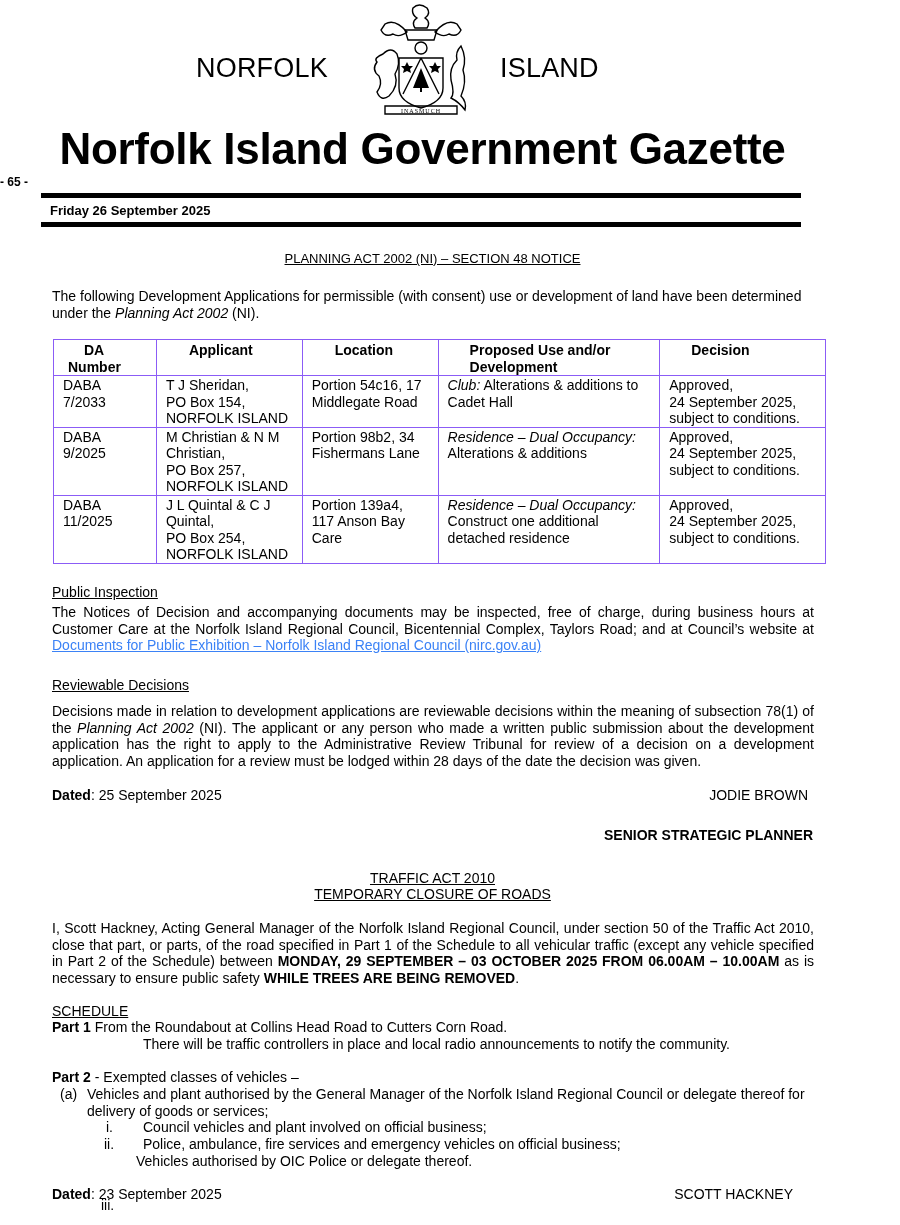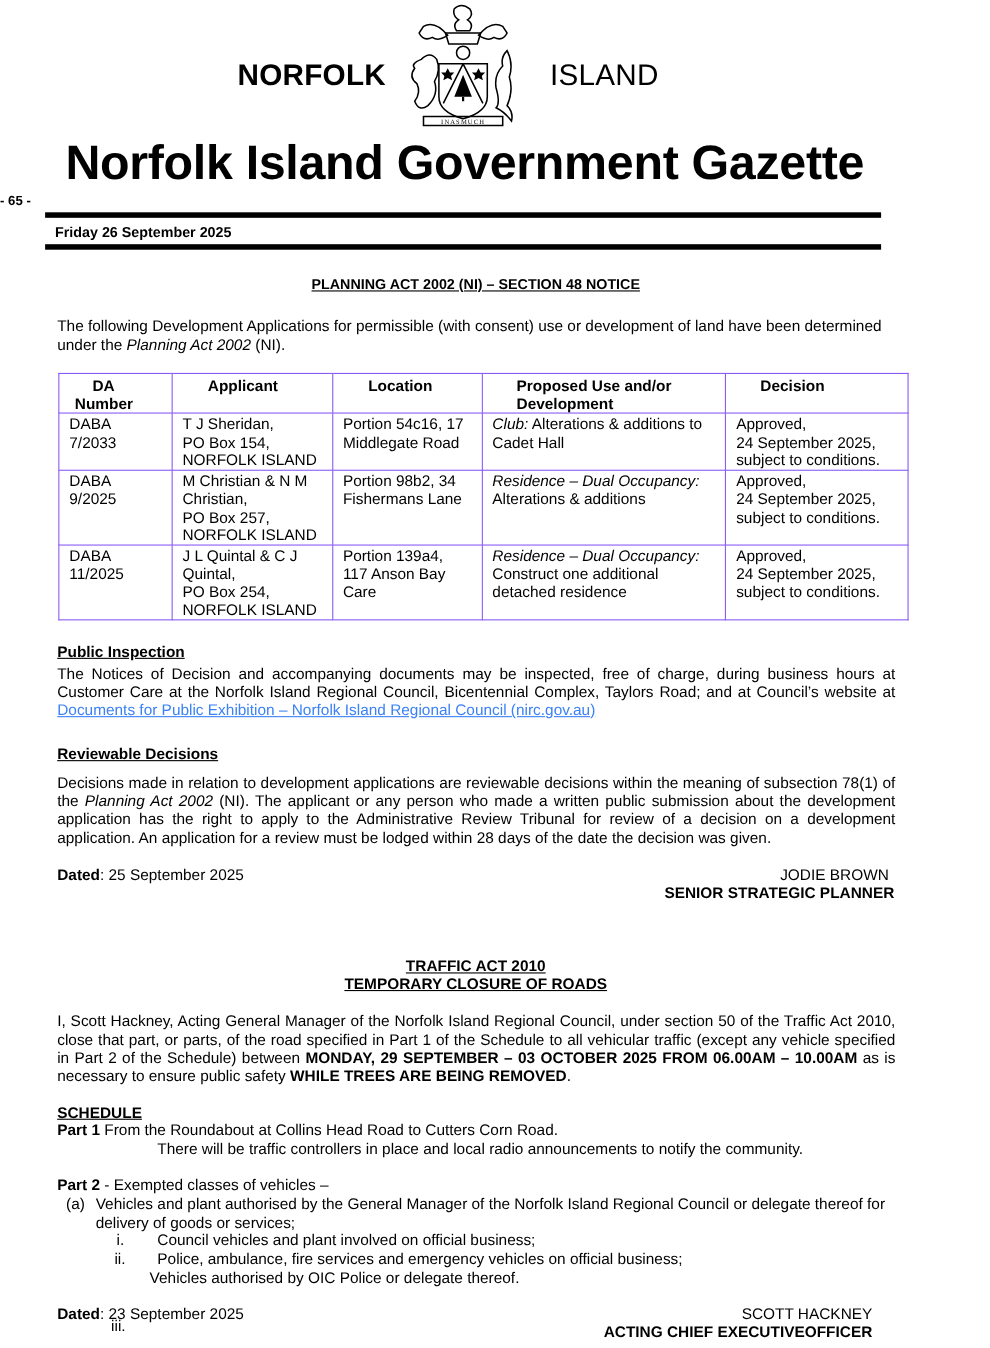--- a/index.html
+++ b/index.html
@@ -10,43 +10,43 @@
     }
     .abs { position: absolute; }
     
     .mast-word { font-size: 27px; letter-spacing: 0.2px; top: 60px; }
     .crest { left: 355px; top: 2px; width: 132px; height: 116px; }
     .title { left: 0; width: 845px; text-align: center; top: 123px; font-weight: bold; font-size: 44px; line-height: 52px; letter-spacing: -0.3px; }
     .page-no { left: 0; width: 840px; text-align: left; top: 174px; font-weight: bold; font-size: 12px; }
     .rule { left: 41px; width: 760px; height: 5px; background: #000; }
     .strip { left: 50px; width: 745px; top: 203px; font-weight: bold; font-size: 13px; display: flex; justify-content: space-between; }
 
-    .heading { font-weight: bold; text-decoration: underline; }
+    .heading { font-weight: normal; text-decoration: underline; }
     .center { text-align: center; }
     .justify { text-align: justify; }
     a.link { color: #3b82f6; text-decoration: underline; }
 
     
     table.da { position: absolute; left: 53px; top: 339px; width: 773px; border-collapse: collapse; font-size: 14px; line-height: 16.5px; }
     table.da th, table.da td { border: 1px solid #8b5cf6; vertical-align: top; padding: 1px 9px 0 9px; text-align: left; }
     table.da th { font-weight: bold; padding-top: 2px; }
     table.da th.c1 { padding-left: 30px; }
     table.da th.c2 { padding-left: 32px; }
     table.da th.c3 { padding-left: 32px; }
     table.da th.c4 { padding-left: 31px; }
     table.da th.c5 { padding-left: 31px; }
     .cell-line { display: block; }
-    .bold { font-weight: bold; }
+    .bold { font-weight: bold; margin-top: 24px; }
     .ital { font-style: italic; }
     .sig-right { text-align: right; }
   </style>
 </head>
 <body>
 
-<div class="abs mast-word" style="left:216px;font-weight:bold;">NORFOLK</div>
+<div class="abs mast-word" style="left:196px;">NORFOLK</div>
 <div class="abs crest">
   <svg width="132" height="116" viewBox="0 0 132 116" xmlns="http://www.w3.org/2000/svg">
     <g fill="none" stroke="#000" stroke-width="1.4">
 
       <path d="M58 6 q6 -6 14 0 q4 6 -2 10 q6 4 2 10 h-12 q-4 -6 2 -10 q-6 -4 -4 -10z"></path>
       <path d="M50 28 h32 l-3 10 h-26z"></path>
 
       <path d="M30 22 q10 -6 22 8 q-8 6 -14 2 q-8 4 -12 -4z"></path>
       <path d="M102 22 q-10 -6 -22 8 q8 6 14 2 q8 4 12 -4z"></path>
       <circle cx="66" cy="46" r="6"></circle>

